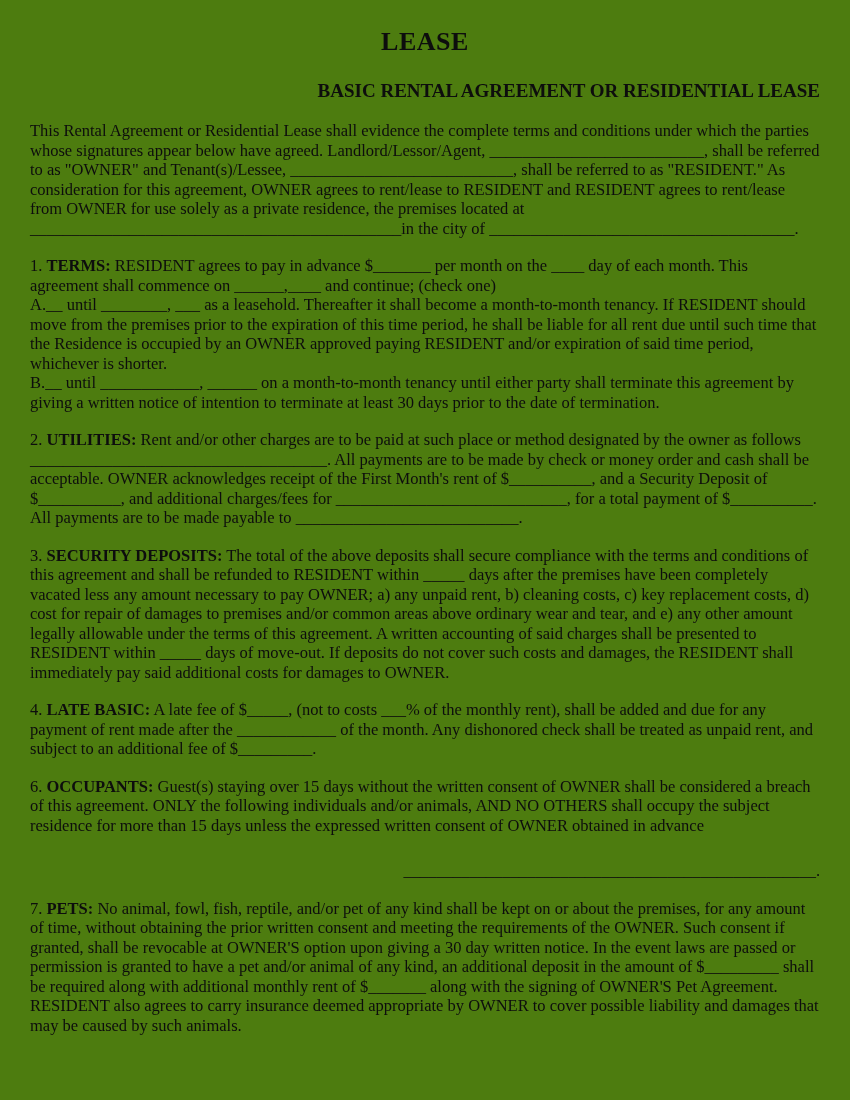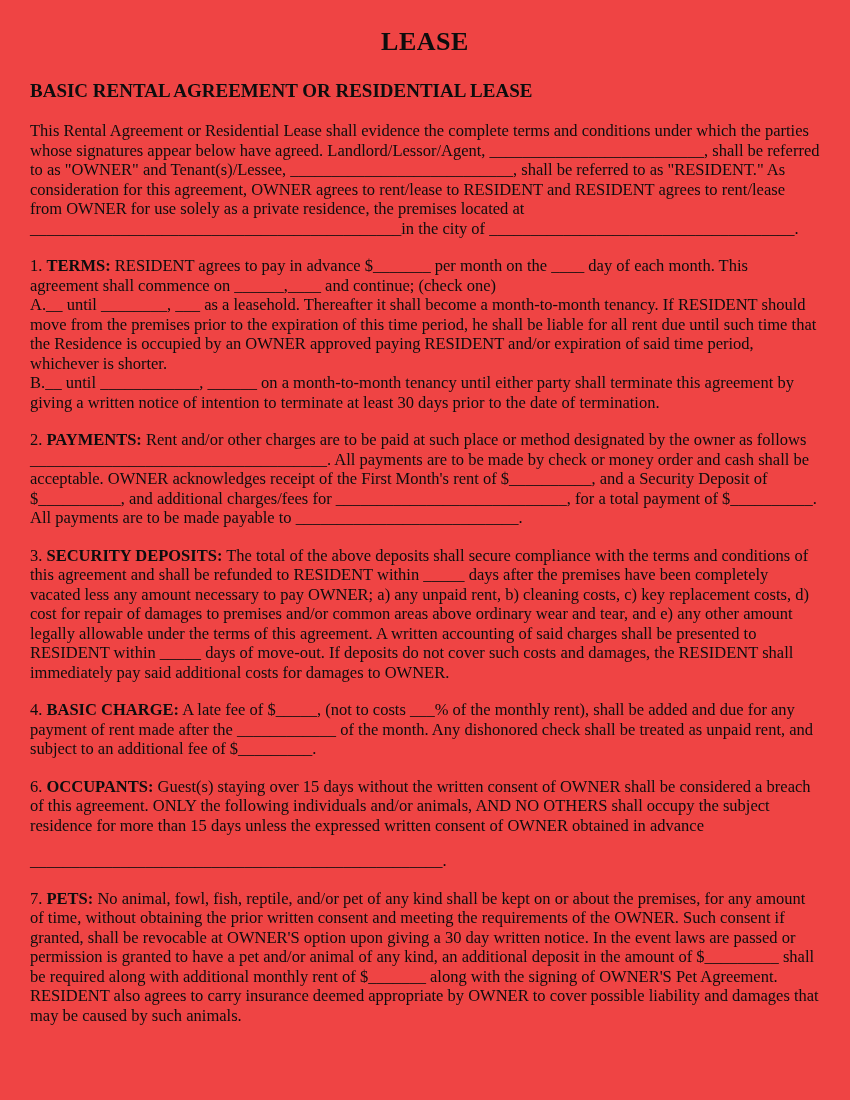--- a/index.html
+++ b/index.html
@@ -6,74 +6,75 @@
     margin: 0;
     padding: 0;
     background: #ffffff;
   }
   .page {
     position: relative;
     width: 850px;
     height: 1100px;
     box-sizing: border-box;
     padding: 0 30px 0 30px;
-    background: #ef4444;
+    background: #4d7c0f;
     font-family: "Liberation Serif", "DejaVu Serif", serif;
     font-size: 16.5px;
     line-height: 19.5px;
     color: #0d0d0d;
     overflow: hidden;
   }
   .title {
     text-align: center;
     font-weight: bold;
     font-size: 26px;
     line-height: 1.1;
     margin: 28px 0 0 0;
     letter-spacing: 0.5px;
   }
   .subtitle {
-    text-align: left;
+    text-align: right;
     font-weight: bold;
     font-size: 19px;
     line-height: 1.15;
     margin: 23px 0 20px 0;
   }
   .para {
     margin: 0 0 18px 0;
     white-space: pre-wrap;
   }
   .num { font-weight: normal; }
   .hd  { font-weight: bold; }
   .tail {
     white-space: pre-wrap;
-    margin-top: 16px;
+    margin-top: 26px;
+    text-align: right;
   }
 </style>
 </head>
 <body>
 
 <div class="page">
 
   <div class="title">LEASE</div>
 
   <div class="subtitle">BASIC RENTAL AGREEMENT OR RESIDENTIAL LEASE</div>
 
   <div class="para"><span>This Rental Agreement or Residential Lease shall evidence the complete terms and conditions under which the parties whose signatures appear below have agreed. Landlord/Lessor/Agent, __________________________, shall be referred to as "OWNER" and Tenant(s)/Lessee, ___________________________, shall be referred to as "RESIDENT." As consideration for this agreement, OWNER agrees to rent/lease to RESIDENT and RESIDENT agrees to rent/lease from OWNER for use solely as a private residence, the premises located at
 _____________________________________________in the city of _____________________________________.</span></div>
 
   <div class="para"><span class="num">1. </span><span class="hd">TERMS:</span><span> RESIDENT agrees to pay in advance $_______ per month on the ____ day of each month. This agreement shall commence on ______,____ and continue; (check one)
 A.__ until ________, ___ as a leasehold. Thereafter it shall become a month-to-month tenancy. If RESIDENT should move from the premises prior to the expiration of this time period, he shall be liable for all rent due until such time that the Residence is occupied by an OWNER approved paying RESIDENT and/or expiration of said time period, whichever is shorter.
 B.__ until ____________, ______ on a month-to-month tenancy until either party shall terminate this agreement by giving a written notice of intention to terminate at least 30 days prior to the date of termination.</span></div>
 
-  <div class="para"><span class="num">2. </span><span class="hd">PAYMENTS:</span><span> Rent and/or other charges are to be paid at such place or method designated by the owner as follows
+  <div class="para"><span class="num">2. </span><span class="hd">UTILITIES:</span><span> Rent and/or other charges are to be paid at such place or method designated by the owner as follows
 ____________________________________. All payments are to be made by check or money order and cash shall be acceptable. OWNER acknowledges receipt of the First Month's rent of $__________, and a Security Deposit of $__________, and additional charges/fees for ____________________________, for a total payment of $__________. All payments are to be made payable to ___________________________.</span></div>
 
   <div class="para"><span class="num">3. </span><span class="hd">SECURITY DEPOSITS:</span><span> The total of the above deposits shall secure compliance with the terms and conditions of this agreement and shall be refunded to RESIDENT within _____ days after the premises have been completely vacated less any amount necessary to pay OWNER; a) any unpaid rent, b) cleaning costs, c) key replacement costs, d) cost for repair of damages to premises and/or common areas above ordinary wear and tear, and e) any other amount legally allowable under the terms of this agreement. A written accounting of said charges shall be presented to RESIDENT within _____ days of move-out. If deposits do not cover such costs and damages, the RESIDENT shall immediately pay said additional costs for damages to OWNER.</span></div>
 
-  <div class="para"><span class="num">4. </span><span class="hd">BASIC CHARGE:</span><span> A late fee of $_____, (not to costs ___% of the monthly rent), shall be added and due for any payment of rent made after the ____________ of the month. Any dishonored check shall be treated as unpaid rent, and subject to an additional fee of $_________.</span></div>
+  <div class="para"><span class="num">4. </span><span class="hd">LATE BASIC:</span><span> A late fee of $_____, (not to costs ___% of the monthly rent), shall be added and due for any payment of rent made after the ____________ of the month. Any dishonored check shall be treated as unpaid rent, and subject to an additional fee of $_________.</span></div>
 
 
   <div class="para"><span class="num">6. </span><span class="hd">OCCUPANTS:</span><span> Guest(s) staying over 15 days without the written consent of OWNER shall be considered a breach of this agreement. ONLY the following individuals and/or animals, AND NO OTHERS shall occupy the subject residence for more than 15 days unless the expressed written consent of OWNER obtained in advance</span><div class="tail">__________________________________________________.</div></div>
 
   <div class="para"><span class="num">7. </span><span class="hd">PETS:</span><span> No animal, fowl, fish, reptile, and/or pet of any kind shall be kept on or about the premises, for any amount of time, without obtaining the prior written consent and meeting the requirements of the OWNER. Such consent if granted, shall be revocable at OWNER'S option upon giving a 30 day written notice. In the event laws are passed or permission is granted to have a pet and/or animal of any kind, an additional deposit in the amount of $_________ shall be required along with additional monthly rent of $_______ along with the signing of OWNER'S Pet Agreement. RESIDENT also agrees to carry insurance deemed appropriate by OWNER to cover possible liability and damages that may be caused by such animals.</span></div>
 
 </div>
 
 </body></html>

